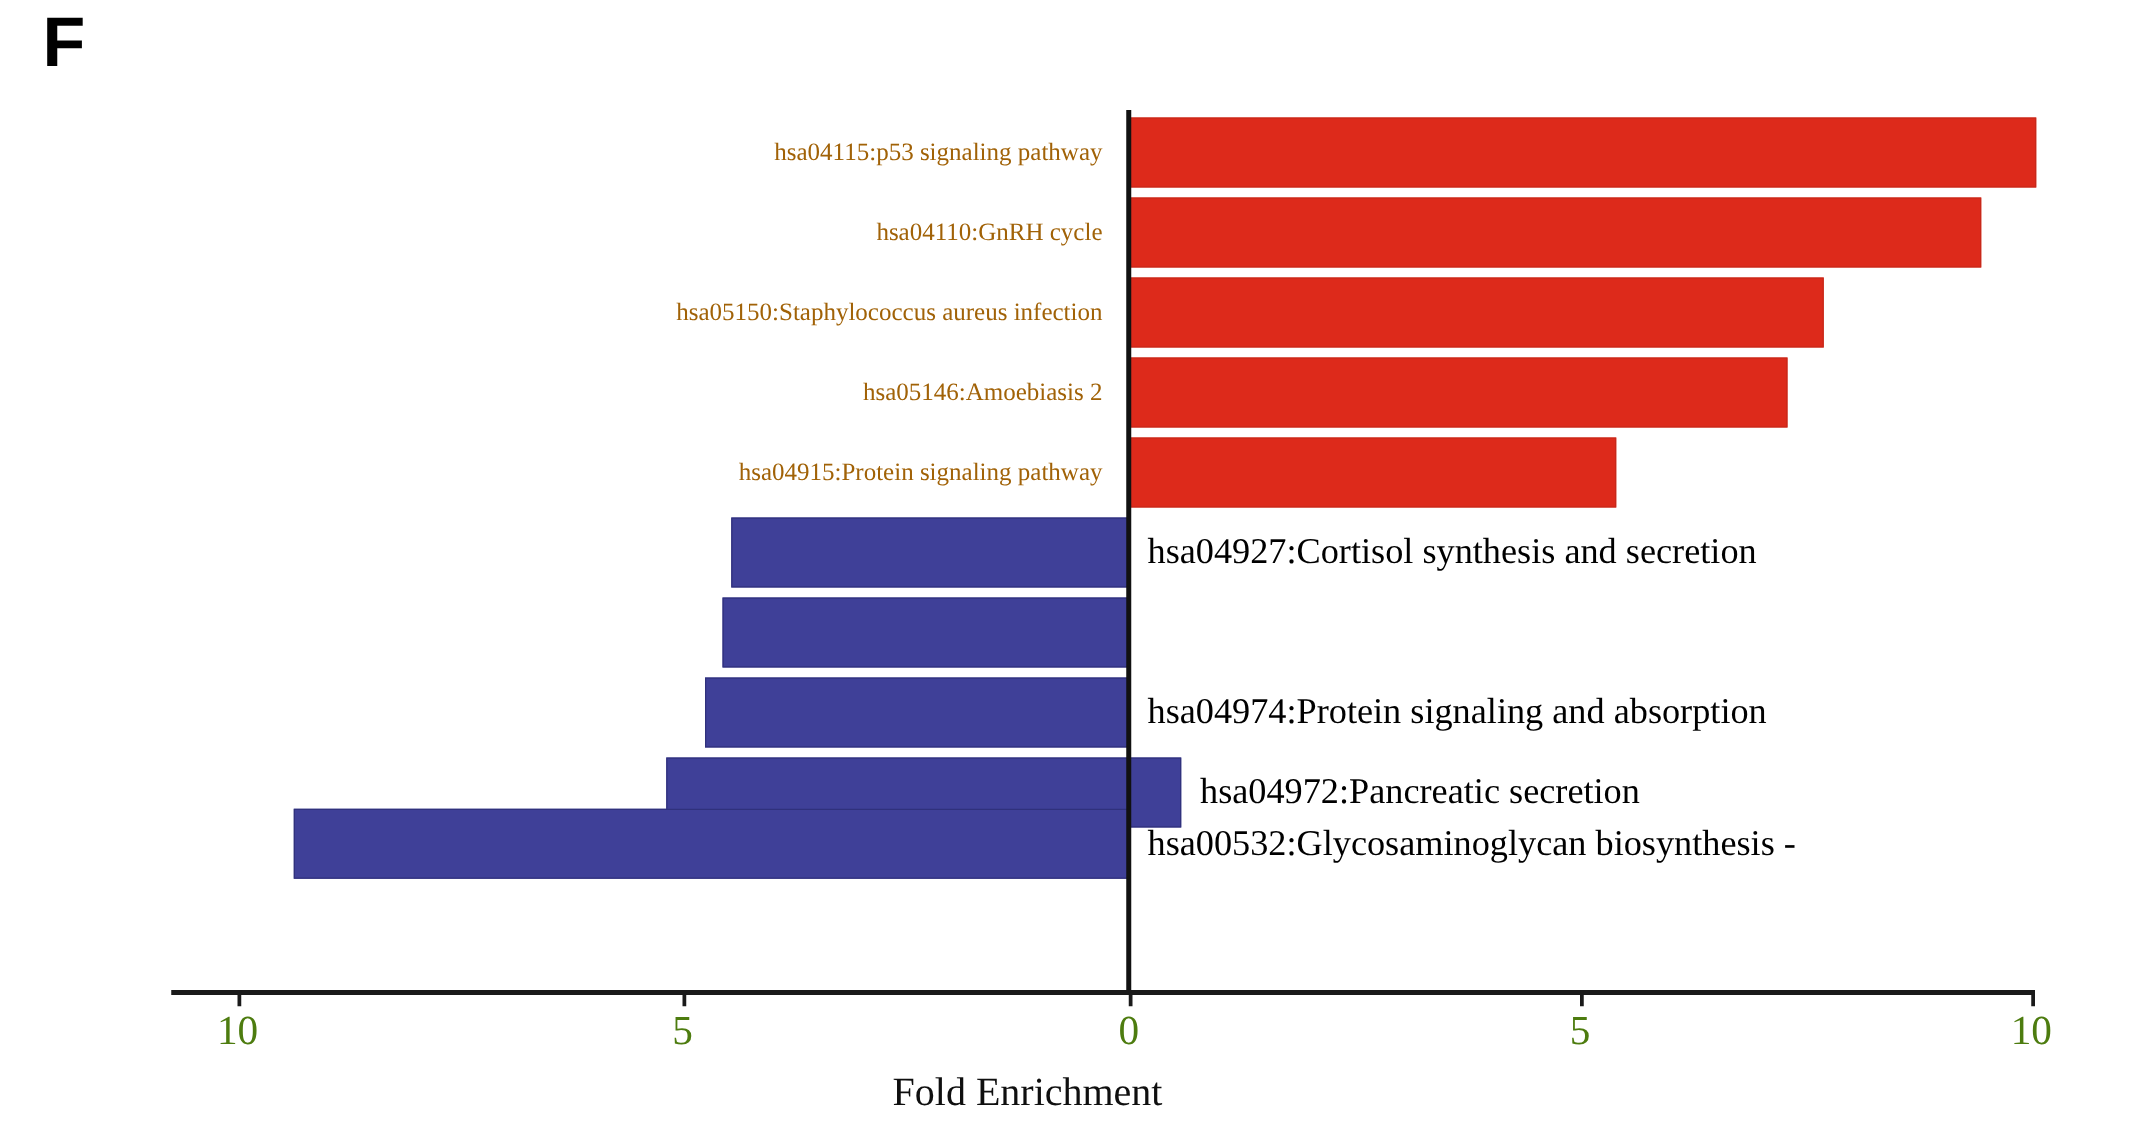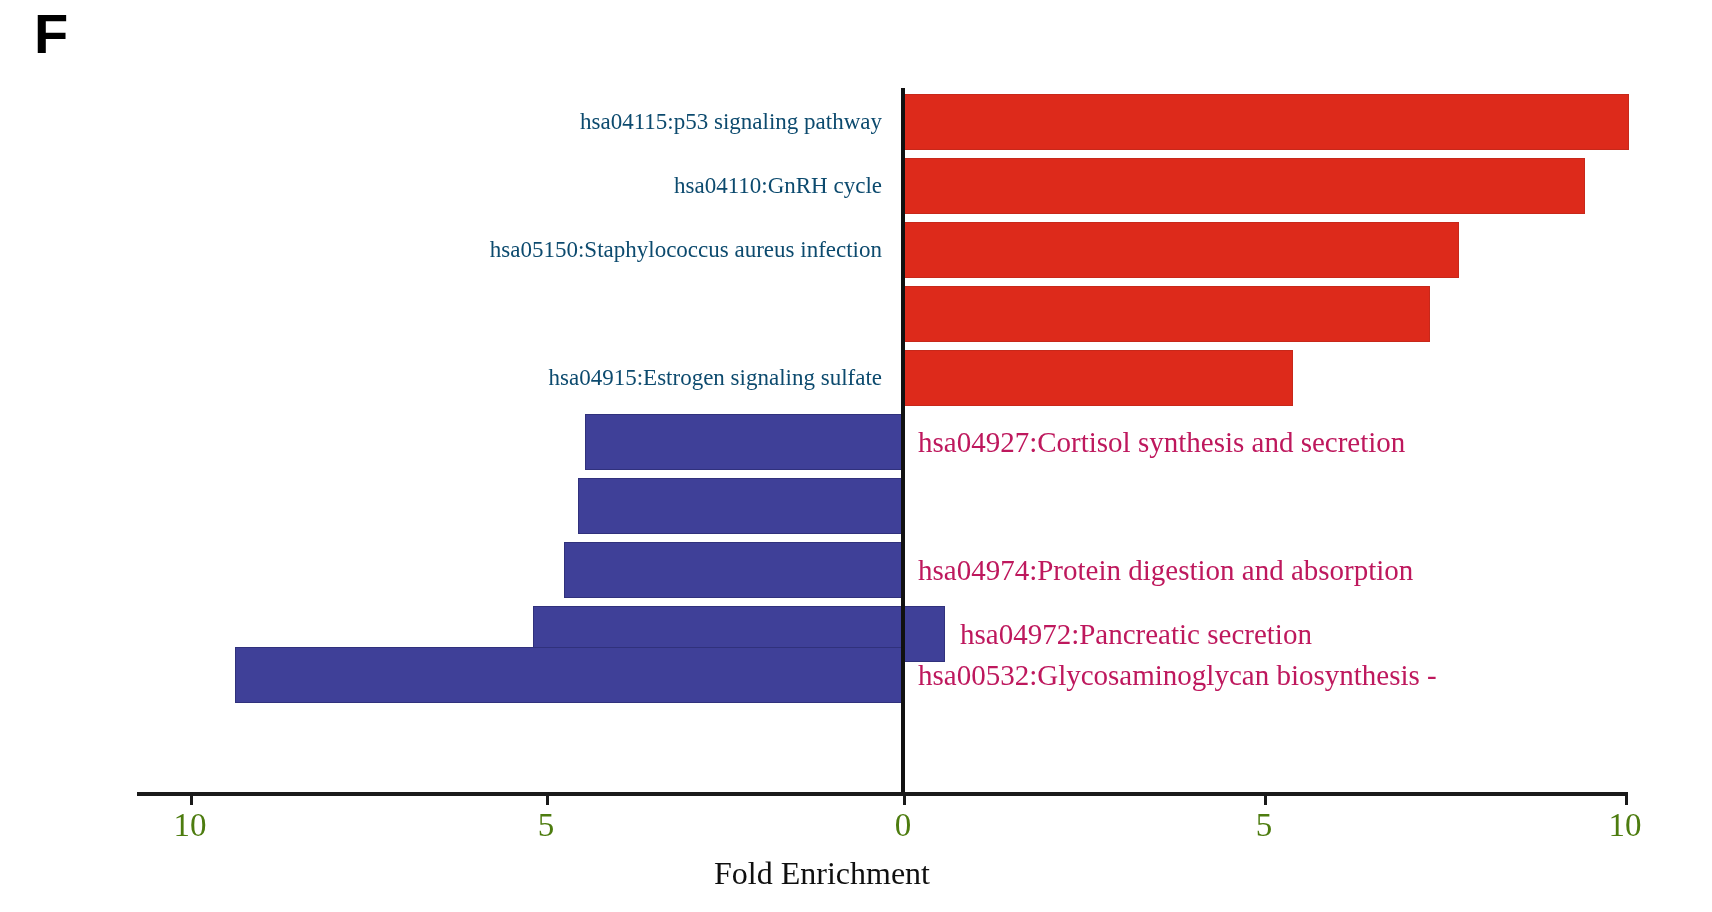--- a/index.html
+++ b/index.html
@@ -76,37 +76,37 @@
     background: #3f4098;
     border: 1px solid #30317c;
   }
   .label-left-wrap {
     position: absolute;
     left: 0px;
     width: 888px;
     text-align: right;
     top: 50%;
     transform: translateY(-50%);
-    font-size: 23px;
+    font-size: 20px;
     line-height: 34px;
-    color: #0c4a6e;
+    color: #a16207;
     white-space: nowrap;
     padding-right: 6px;
     box-sizing: border-box;
   }
   .label-right-wrap {
     position: absolute;
     left: 918px;
     width: 790px;
     text-align: left;
     top: 50%;
     transform: translateY(-50%);
     font-size: 29px;
     line-height: 33px;
-    color: #be185d;
+    color: #000000;
     box-sizing: border-box;
   }
   .label-right-wrap.two-line {
     line-height: 32px;
   }
 
   
   #x-axis-line {
     position: absolute;
     left: 137px;
@@ -164,35 +164,36 @@
         <div class="row" style="top: 66px;">
           <div class="bar red" title="hsa04110:Cell cycle" style="left: 903px; width: 682px; background: rgb(221, 42, 27);"></div>
           <div class="label-left-wrap">hsa04110:GnRH cycle</div>
         </div>
         <div class="row" style="top: 130px;">
           <div class="bar red" title="hsa05150:Staphylococcus aureus infection" style="left: 903px; width: 556px; background: rgb(221, 42, 27);"></div>
           <div class="label-left-wrap">hsa05150:Staphylococcus aureus infection</div>
         </div>
         <div class="row" style="top: 194px;">
           <div class="bar red" title="hsa05146:Amoebiasis 2" style="left: 903px; width: 527px; background: rgb(221, 42, 27);"></div>
+          <div class="label-left-wrap">hsa05146:Amoebiasis 2</div>
         </div>
         <div class="row" style="top: 258px;">
           <div class="bar red" title="hsa04915:Estrogen signaling pathway" style="left: 903px; width: 390px; background: rgb(221, 42, 27);"></div>
-          <div class="label-left-wrap">hsa04915:Estrogen signaling sulfate</div>
+          <div class="label-left-wrap">hsa04915:Protein signaling pathway</div>
         </div>
         <div class="row" style="top: 322px;">
           <div class="bar blue" title="hsa04927:Cortisol synthesis and secretion" style="left: 585px; width: 318px; background: rgb(63, 64, 152);"></div>
           <div class="label-right-wrap">hsa04927:Cortisol synthesis and secretion</div>
         </div>
         <div class="row" style="top: 386px;">
           <div class="bar blue" title="hsa04929:GnRH secretion" style="left: 578px; width: 325px; background: rgb(63, 64, 152);"></div>
         </div>
         <div class="row" style="top: 450px;">
           <div class="bar blue" title="hsa04974:Protein digestion and absorption" style="left: 564px; width: 339px; background: rgb(63, 64, 152);"></div>
-          <div class="label-right-wrap">hsa04974:Protein digestion and absorption</div>
+          <div class="label-right-wrap">hsa04974:Protein signaling and absorption</div>
         </div>
         <div class="row" style="top: 514px; margin-left: 42px;">
           <div class="bar blue" title="hsa04972:Pancreatic secretion" style="left: 491px; width: 412px; background: rgb(63, 64, 152);"></div>
           <div class="label-right-wrap">hsa04972:Pancreatic secretion</div>
         </div>
         <div class="row" style="top: 555px;">
           <div class="bar blue" title="hsa00532:Glycosaminoglycan biosynthesis - chondroitin sulfate / dermatan sulfate" style="left: 235px; width: 668px; background: rgb(63, 64, 152);"></div>
           <div class="label-right-wrap two-line">
             <div>hsa00532:Glycosaminoglycan biosynthesis -</div>
           </div>

